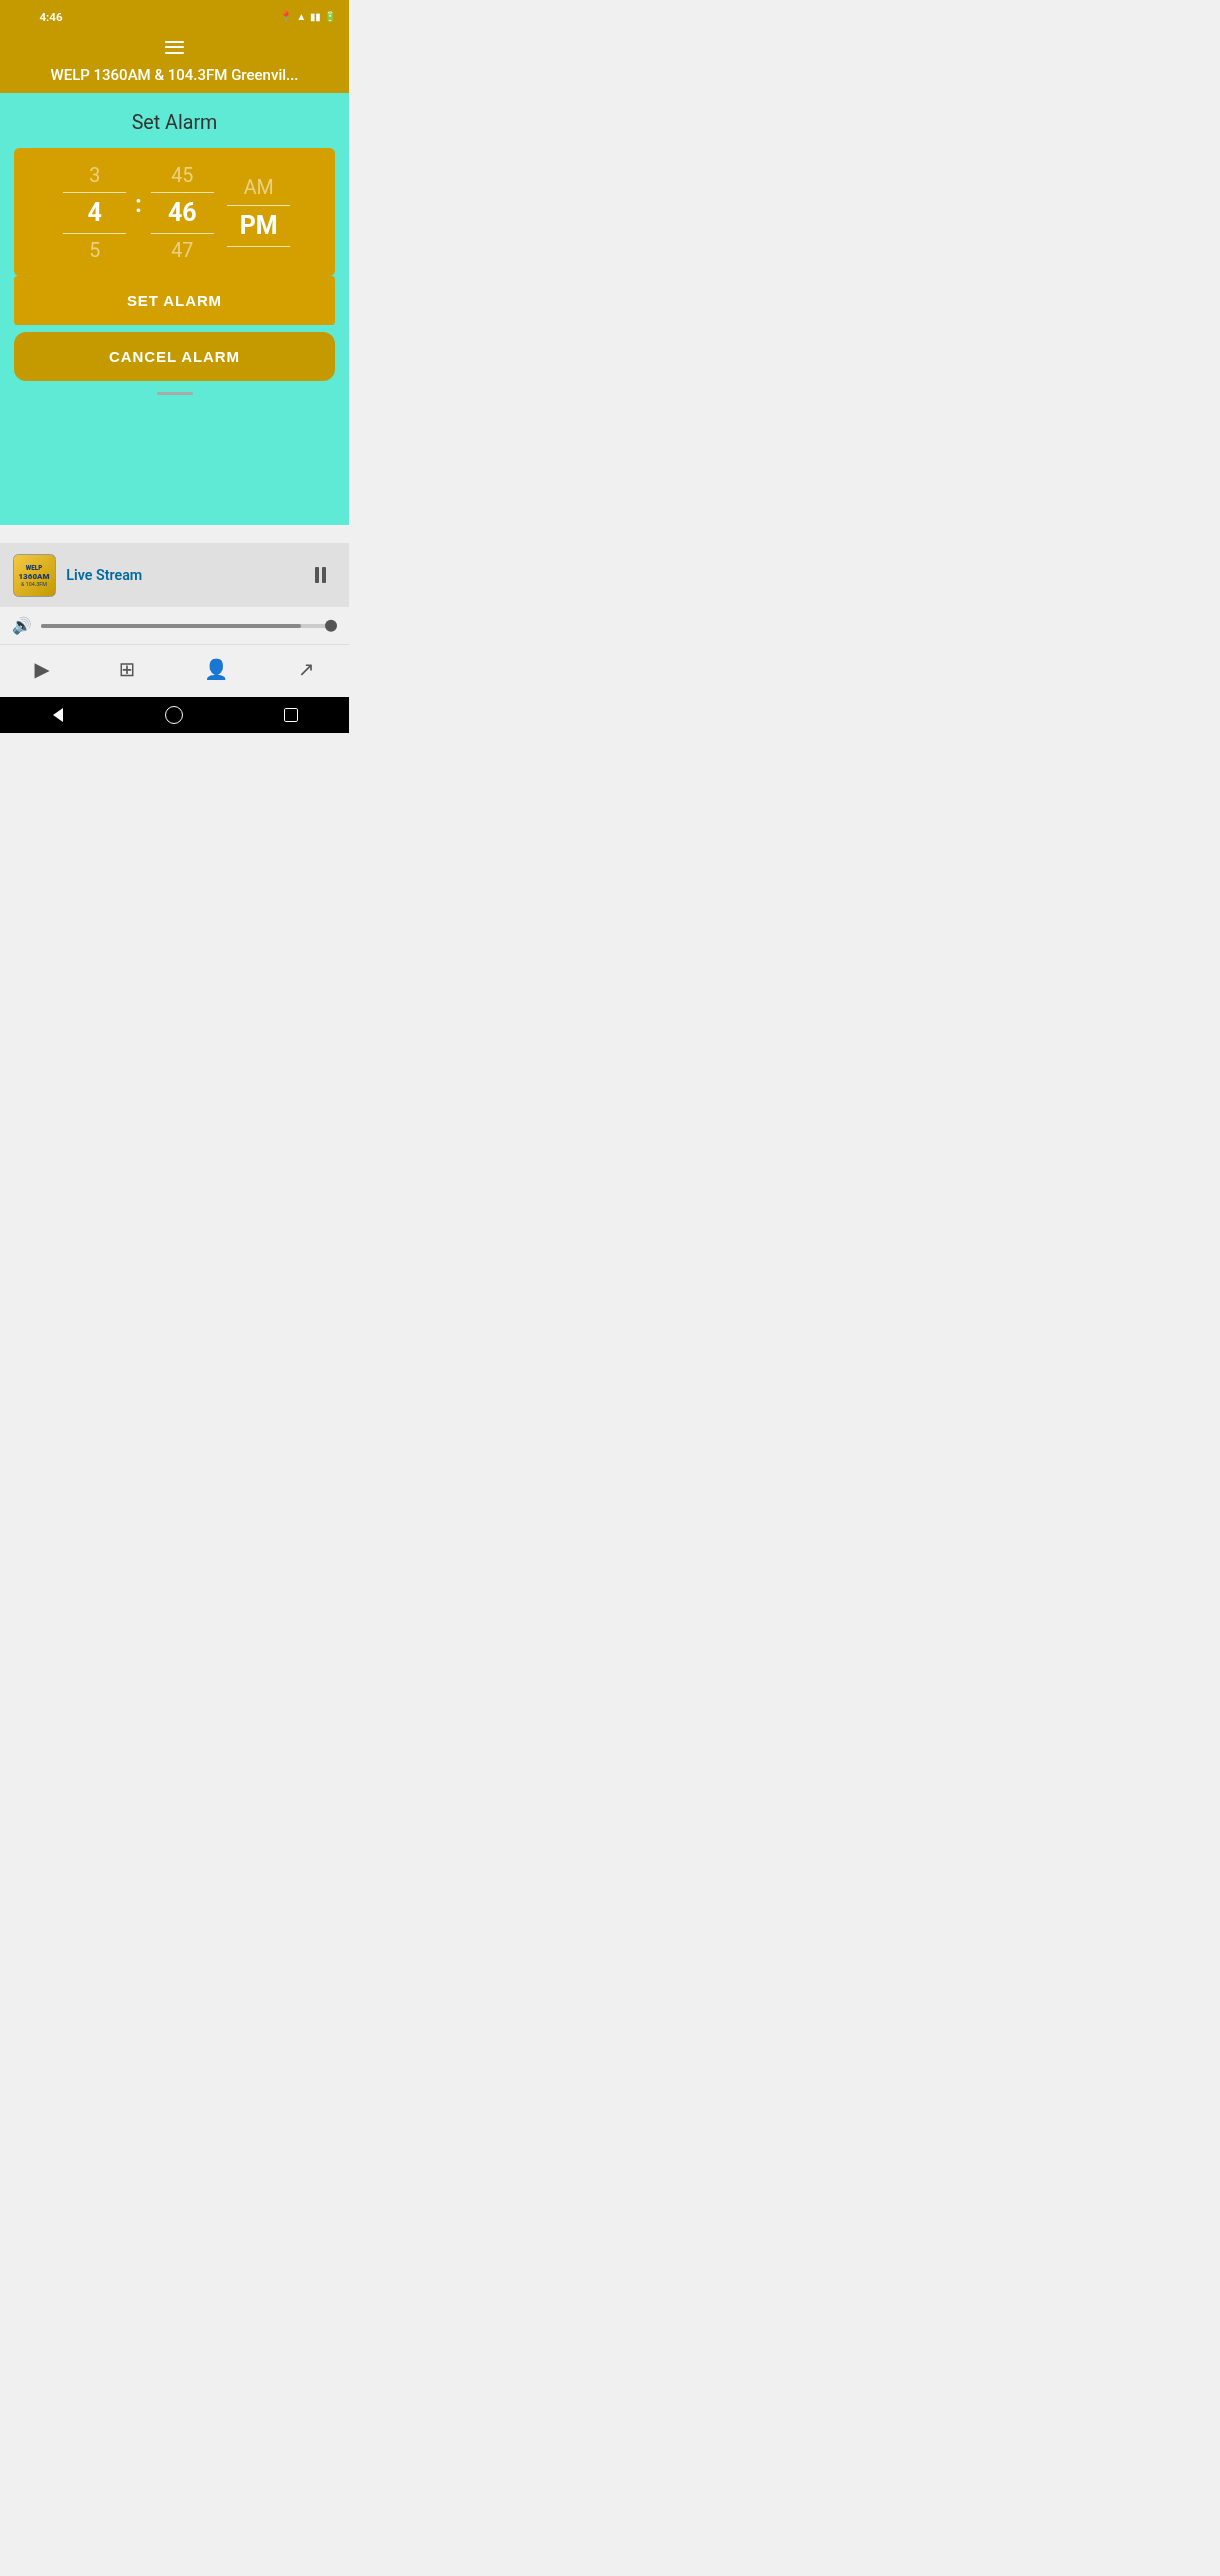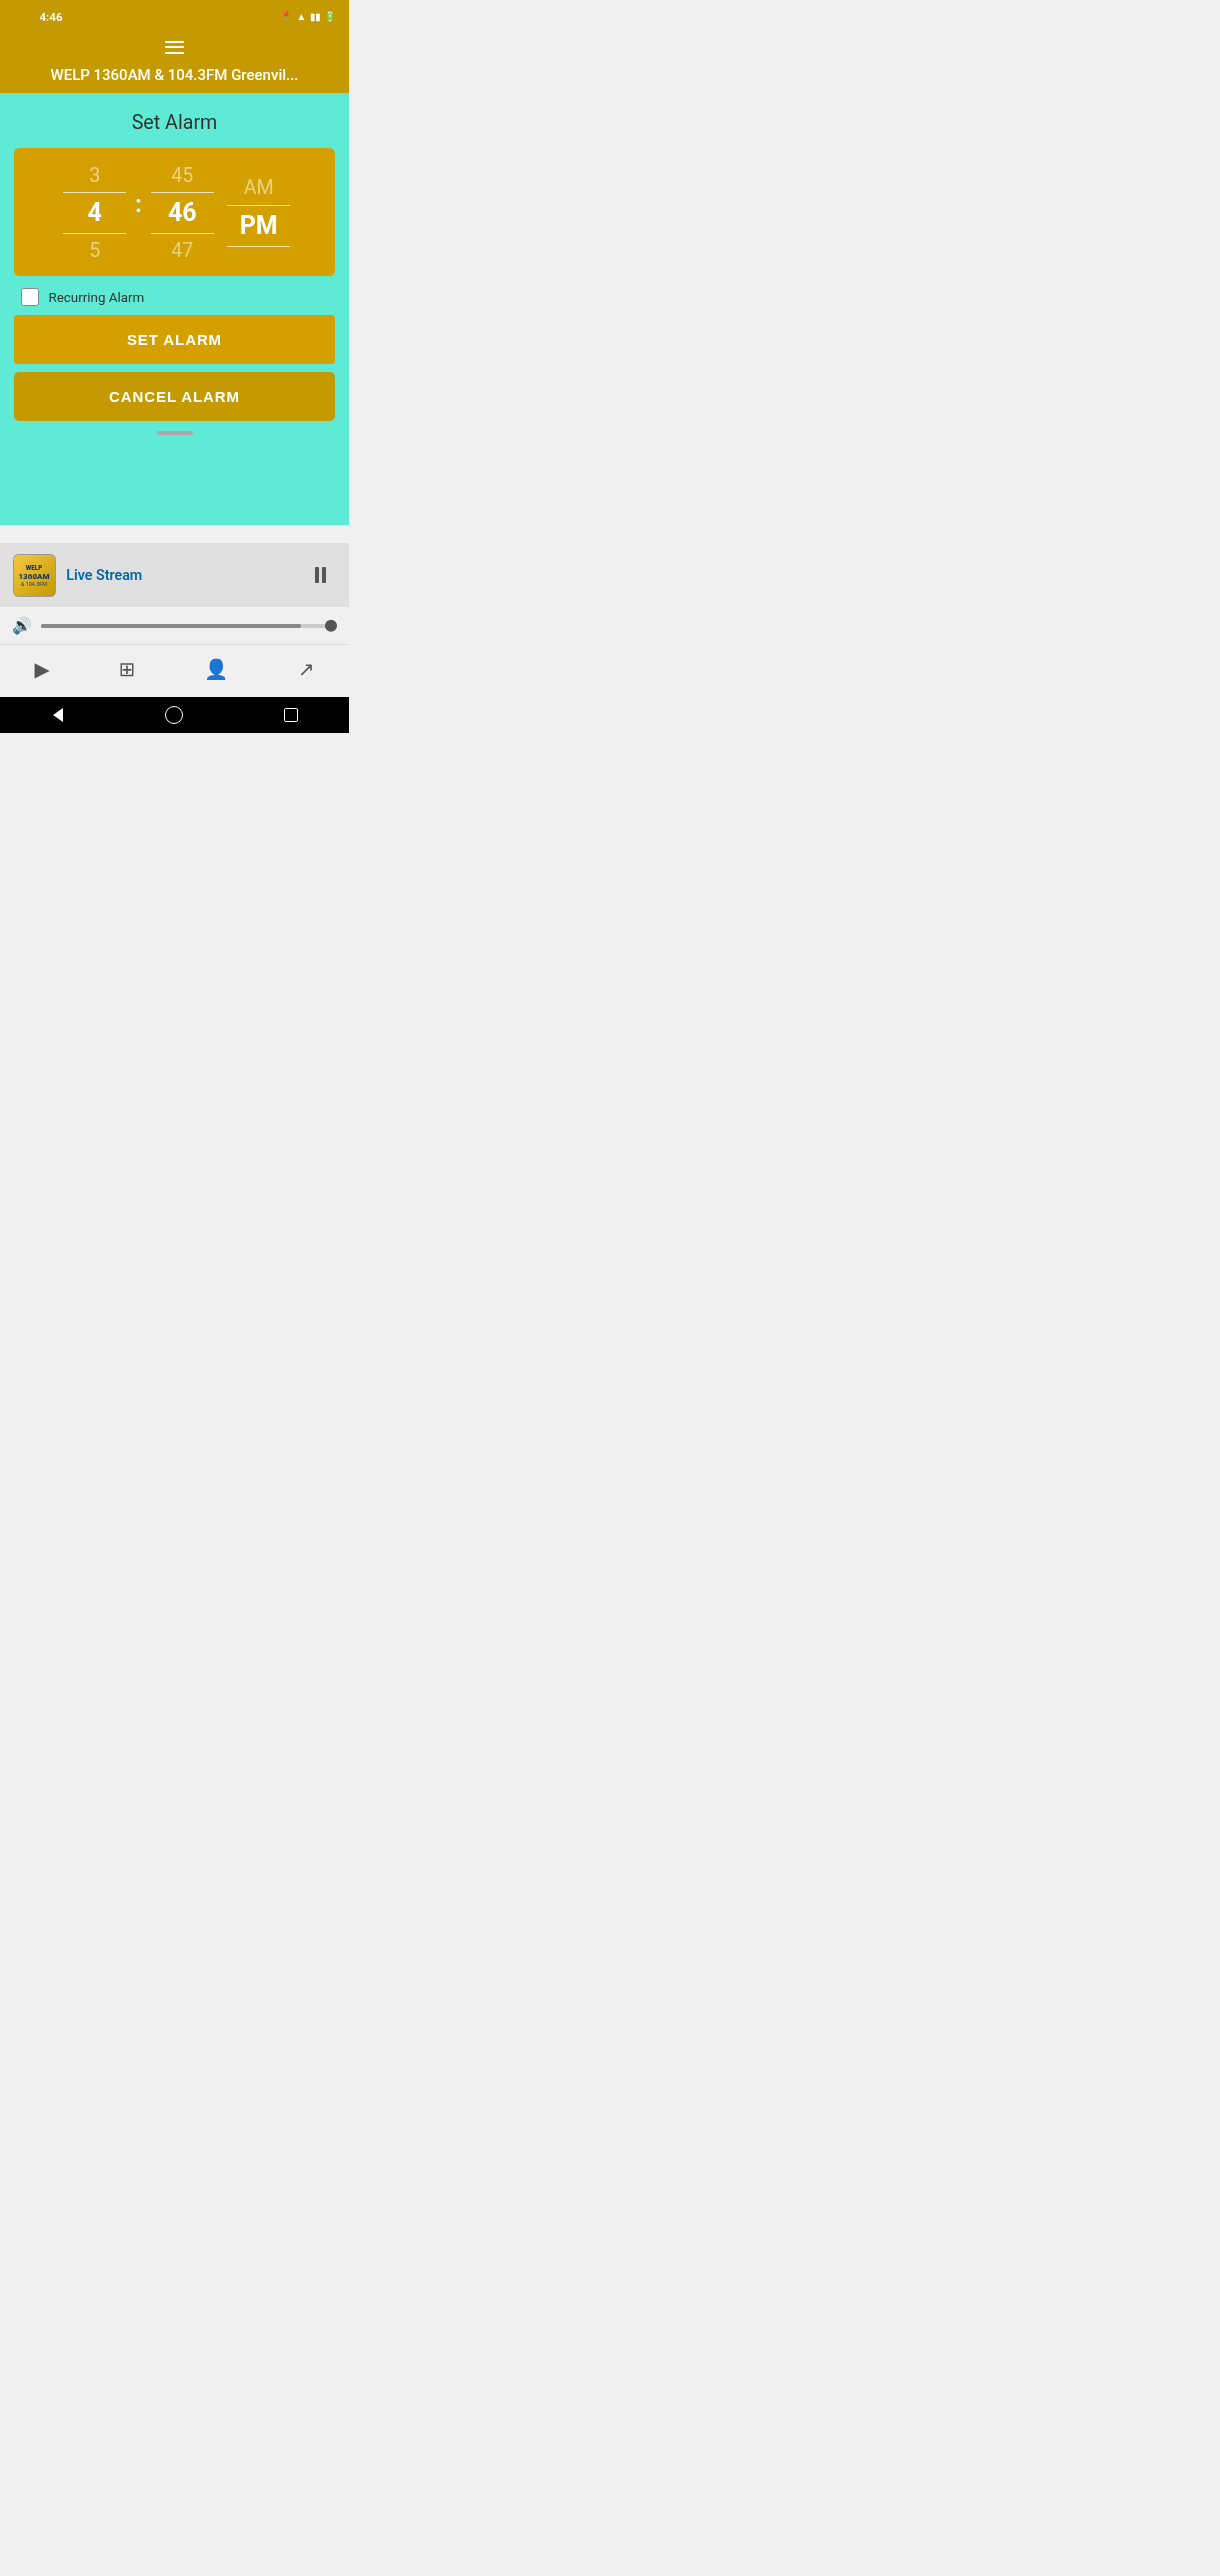--- a/index.html
+++ b/index.html
@@ -198,21 +198,21 @@
       text-transform: uppercase;
     }
 
     .btn-cancel-alarm {
       background: #c49a00;
       color: #fff;
       font-size: 15px;
       font-weight: 700;
       letter-spacing: 0.9px;
       border: none;
-      border-radius: 5px;
+      border-radius: 12px;
       width: 100%;
       padding: 16px 0;
       cursor: pointer;
       text-align: center;
       text-transform: uppercase;
     }
 
     .drag-handle {
       width: 36px;
       height: 3.6px;
@@ -465,25 +465,20 @@
         <span class="time-value">AM</span>
         <div class="picker-line"></div>
         <span class="time-value active">PM</span>
         <div class="picker-line"></div>
         <span class="time-value"></span>
       </div>
 
     </div>
   </div>
 
-  <div class="recurring-row">
-    <div class="checkbox-box">
-    </div>
-    <span class="recurring-label">Recurring Alarm</span>
-  </div>
 
   <div class="buttons-area">
     <button class="btn-set-alarm">SET ALARM</button>
     <button class="btn-cancel-alarm">CANCEL ALARM</button>
   </div>
 
   <div class="drag-handle"></div>
 
 </div>
 

